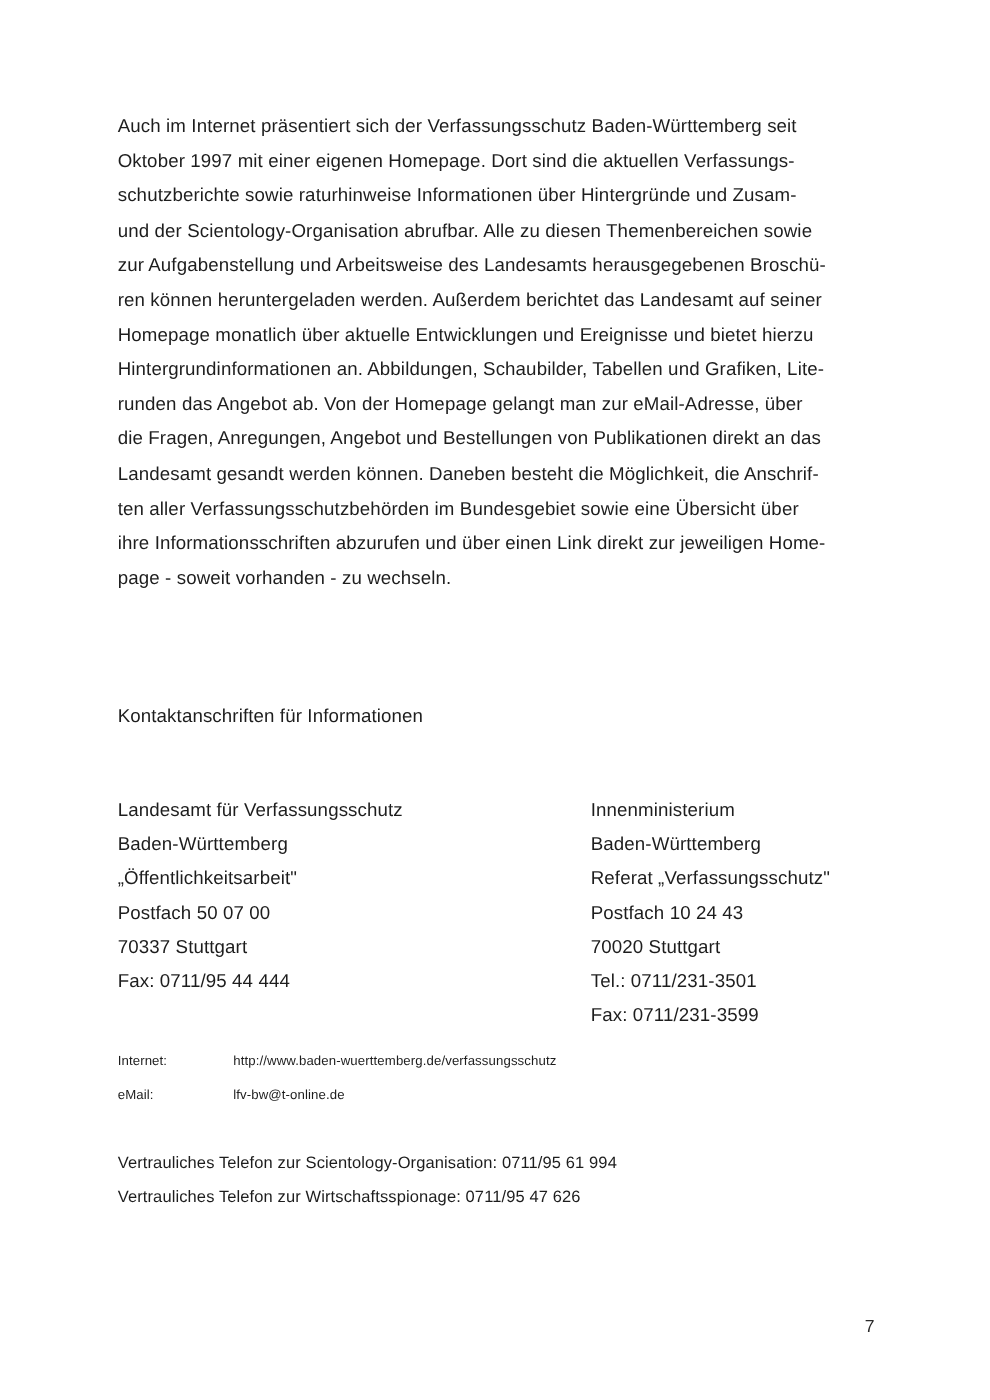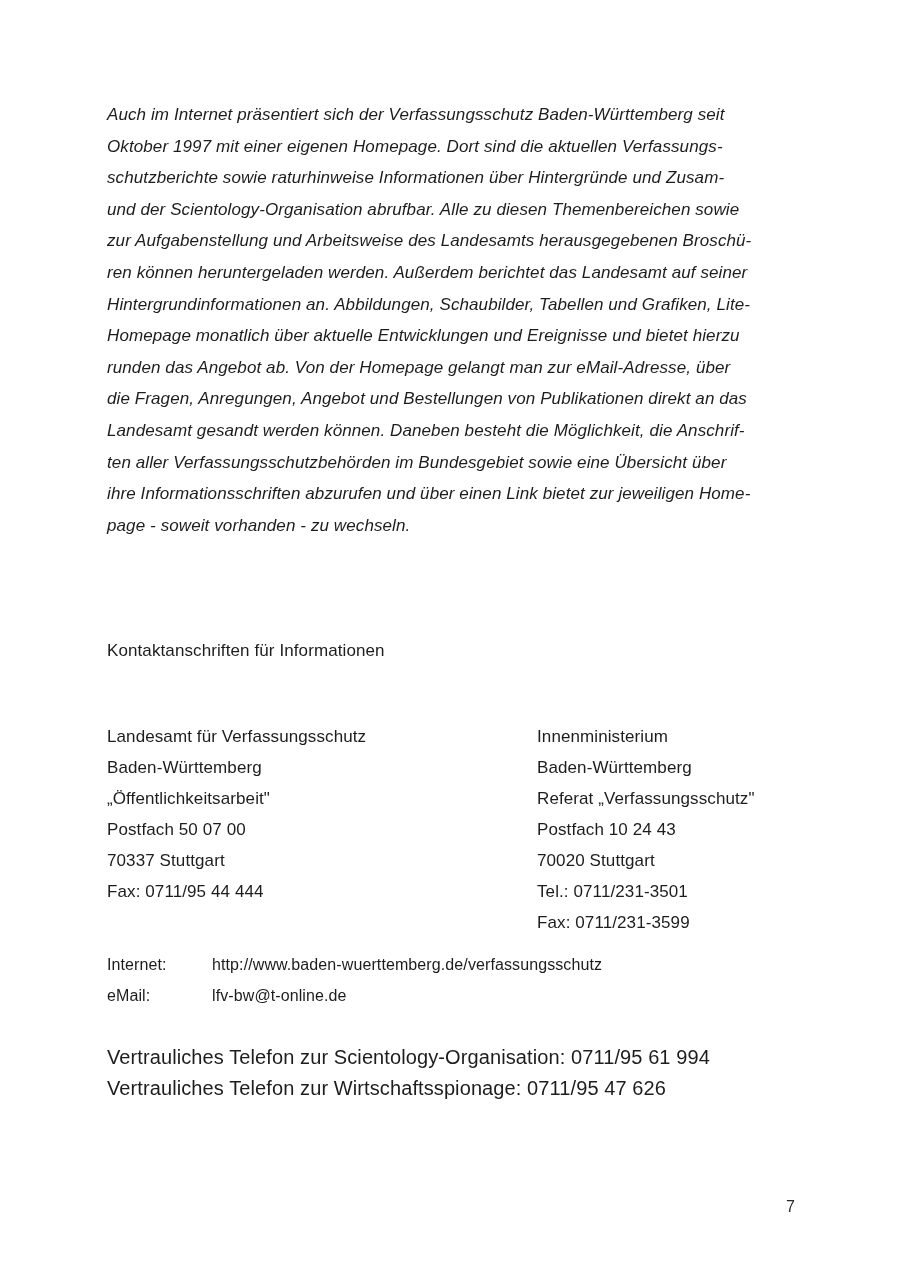--- a/index.html
+++ b/index.html
@@ -14,21 +14,20 @@
     background: #ffffff;
     font-family: "Liberation Sans", "DejaVu Sans", sans-serif;
     color: #1d1d1d;
     overflow: hidden;
   }
   .intro {
     position: absolute;
     left: 107px;
     top: 99px;
     width: 700px;
-    font-style: italic;
   }
   .intro .line {
     font-size: 17px;
     line-height: 31.6px;
     white-space: nowrap;
     letter-spacing: 0.1px;
   }
   .section-heading {
     position: absolute;
     left: 107px;
@@ -53,37 +52,37 @@
     white-space: nowrap;
     letter-spacing: 0.1px;
   }
   .links {
     position: absolute;
     left: 107px;
     top: 949px;
     width: 700px;
   }
   .links .row {
-    font-size: 16px;
+    font-size: 12px;
     line-height: 31px;
     white-space: nowrap;
     letter-spacing: 0.1px;
   }
   .links .label {
     display: inline-block;
     width: 105px;
   }
   .hotlines {
     position: absolute;
     left: 107px;
     top: 1042px;
     width: 700px;
   }
   .hotlines .line {
-    font-size: 20px;
+    font-size: 15px;
     line-height: 31px;
     white-space: nowrap;
     letter-spacing: 0.1px;
   }
   .page-number {
     position: absolute;
     left: 740px;
     top: 1191px;
     width: 55px;
     text-align: right;
@@ -97,27 +96,27 @@
 
 <div class="page">
 
   <div class="intro">
     <div class="line">Auch im Internet präsentiert sich der Verfassungsschutz Baden-Württemberg seit</div>
     <div class="line">Oktober 1997 mit einer eigenen Homepage. Dort sind die aktuellen Verfassungs-</div>
     <div class="line">schutzberichte sowie raturhinweise Informationen über Hintergründe und Zusam-</div>
     <div class="line">und der Scientology-Organisation abrufbar. Alle zu diesen Themenbereichen sowie</div>
     <div class="line">zur Aufgabenstellung und Arbeitsweise des Landesamts herausgegebenen Broschü-</div>
     <div class="line">ren können heruntergeladen werden. Außerdem berichtet das Landesamt auf seiner</div>
+    <div class="line">Homepage monatlich über aktuelle Entwicklungen und Ereignisse und bietet hierzu</div>
     <div class="line">Hintergrundinformationen an. Abbildungen, Schaubilder, Tabellen und Grafiken, Lite-</div>
-    <div class="line">Homepage monatlich über aktuelle Entwicklungen und Ereignisse und bietet hierzu</div>
     <div class="line">runden das Angebot ab. Von der Homepage gelangt man zur eMail-Adresse, über</div>
     <div class="line">die Fragen, Anregungen, Angebot und Bestellungen von Publikationen direkt an das</div>
     <div class="line">Landesamt gesandt werden können. Daneben besteht die Möglichkeit, die Anschrif-</div>
     <div class="line">ten aller Verfassungsschutzbehörden im Bundesgebiet sowie eine Übersicht über</div>
-    <div class="line">ihre Informationsschriften abzurufen und über einen Link bietet zur jeweiligen Home-</div>
+    <div class="line">ihre Informationsschriften abzurufen und über einen Link direkt zur jeweiligen Home-</div>
     <div class="line">page - soweit vorhanden - zu wechseln.</div>
   </div>
 
   <div class="section-heading">Kontaktanschriften für Informationen</div>
 
   <div class="contact-col left">
     <div class="line">Landesamt für Verfassungsschutz</div>
     <div class="line">Baden-Württemberg</div>
     <div class="line">„Öffentlichkeitsarbeit"</div>
     <div class="line">Postfach 50 07 00</div>

